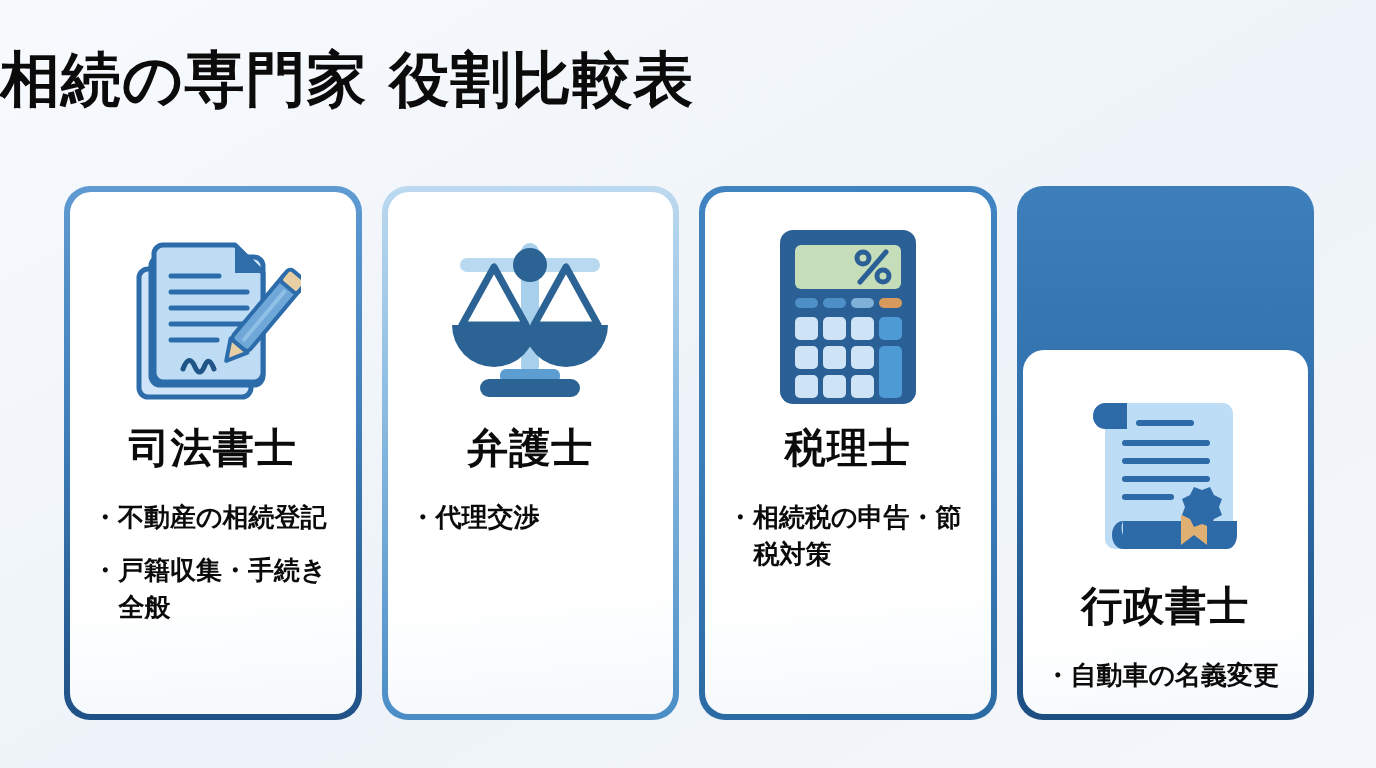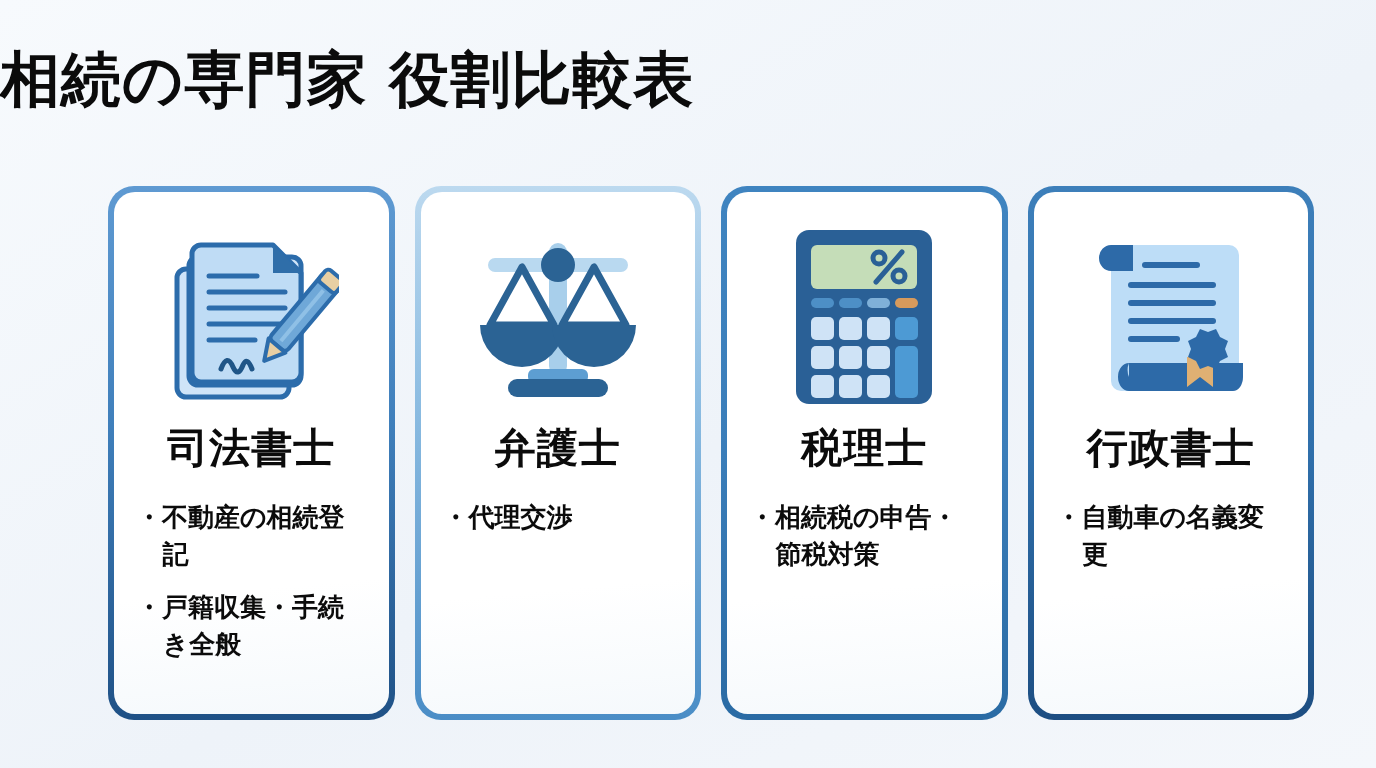--- a/index.html
+++ b/index.html
@@ -45,24 +45,24 @@
 
   .card {
     position: relative;
     flex: 1 1 0;
     border-radius: 26px;
     padding: 6px;
     display: flex;
   }
 
   
-  .card.frame-dark   { background: linear-gradient(180deg, #5f9ad2 0%, #3f7fbb 45%, #1f5186 100%); margin-left: 44px; }
+  .card.frame-dark   { background: linear-gradient(180deg, #5f9ad2 0%, #3f7fbb 45%, #1f5186 100%); }
   .card.frame-light  { background: linear-gradient(180deg, #bcd9ef 0%, #8dbde2 40%, #4a8dc6 100%); }
   .card.frame-mid    { background: linear-gradient(180deg, #3f84c0 0%, #3a7db9 50%, #2a6ba4 100%); }
-  .card.frame-deep   { background: linear-gradient(180deg, #3d7fba 0%, #2f6fab 50%, #1d4e82 100%); }
+  .card.frame-deep   { background: linear-gradient(180deg, #3d7fba 0%, #2f6fab 50%, #1d4e82 100%); align-items: flex-end; }
 
   .card-inner {
     flex: 1 1 auto;
     background: linear-gradient(175deg, #ffffff 0%, #ffffff 75%, #f5f9fc 100%);
     border-radius: 21px;
     display: flex;
     flex-direction: column;
     align-items: center;
     padding: 24px 16px 20px 16px;
     overflow: hidden;

